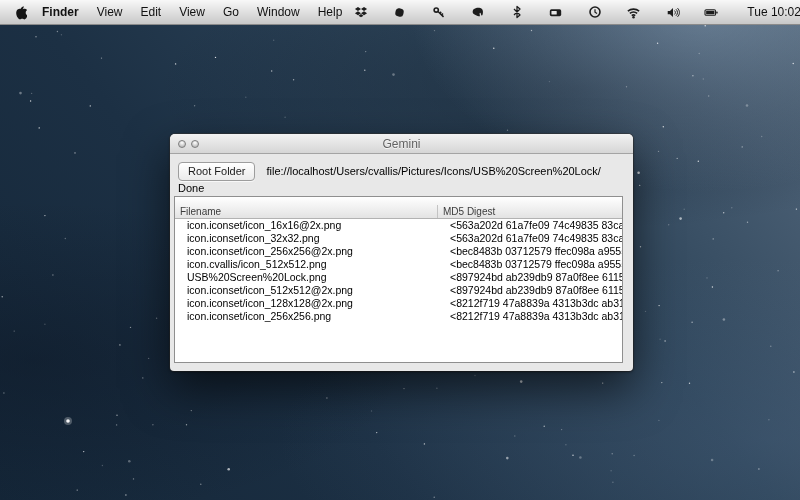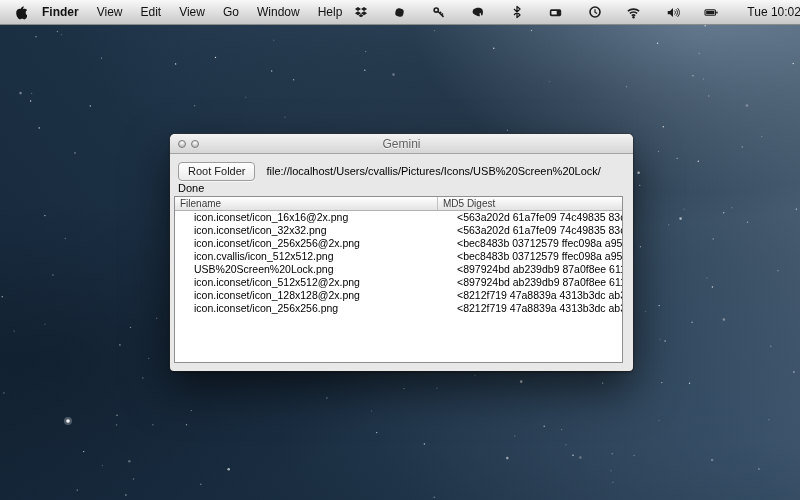--- a/index.html
+++ b/index.html
@@ -66,30 +66,30 @@
     box-shadow:0 1px 0 rgba(255,255,255,.7);
   }
   .path { font-size:11px; color:#000; margin-left:11px; white-space:nowrap; }
   .status { position:absolute; left:8px; top:48px; font-size:11px; color:#000; }
 
   .table {
     position:absolute; left:4px; right:10px; top:62px; bottom:8px;
     border:1px solid #8f8f8f; background:#fff; overflow:hidden;
   }
   .thead {
-    display:flex; height:14px;
+    display:flex; height:22px;
     background:linear-gradient(#ffffff, #e3e3e3);
     border-bottom:1px solid #b2b2b2;
     font-size:10px; color:#3c3c3c;align-items:flex-end;
   }
   .th { padding:0 5px; line-height:13px; white-space:nowrap; }
   .th.c1 { flex:0 0 263px; border-right:1px solid #c3c3c3; }
   .th.c2 { flex:1; }
   .trow { display:flex; height:13px; font-size:10.5px; line-height:13px; color:#000; }
-  .cell { padding:0 19px; white-space:nowrap; overflow:hidden; }
+  .cell { padding:0 12px; white-space:nowrap; overflow:hidden; }
   .cell.c1 { flex:0 0 263px; }
   .cell.c2 { flex:1; }
 </style>
 </head>
 <body>
 
 <div class="desktop">
   <svg class="stars" id="stars" width="800" height="500">
       <circle cx="465.8" cy="269.0" r="0.7" fill="#ffffff" opacity="0.65"></circle>
       <circle cx="602.5" cy="350.6" r="0.7" fill="#ffffff" opacity="0.30"></circle>

